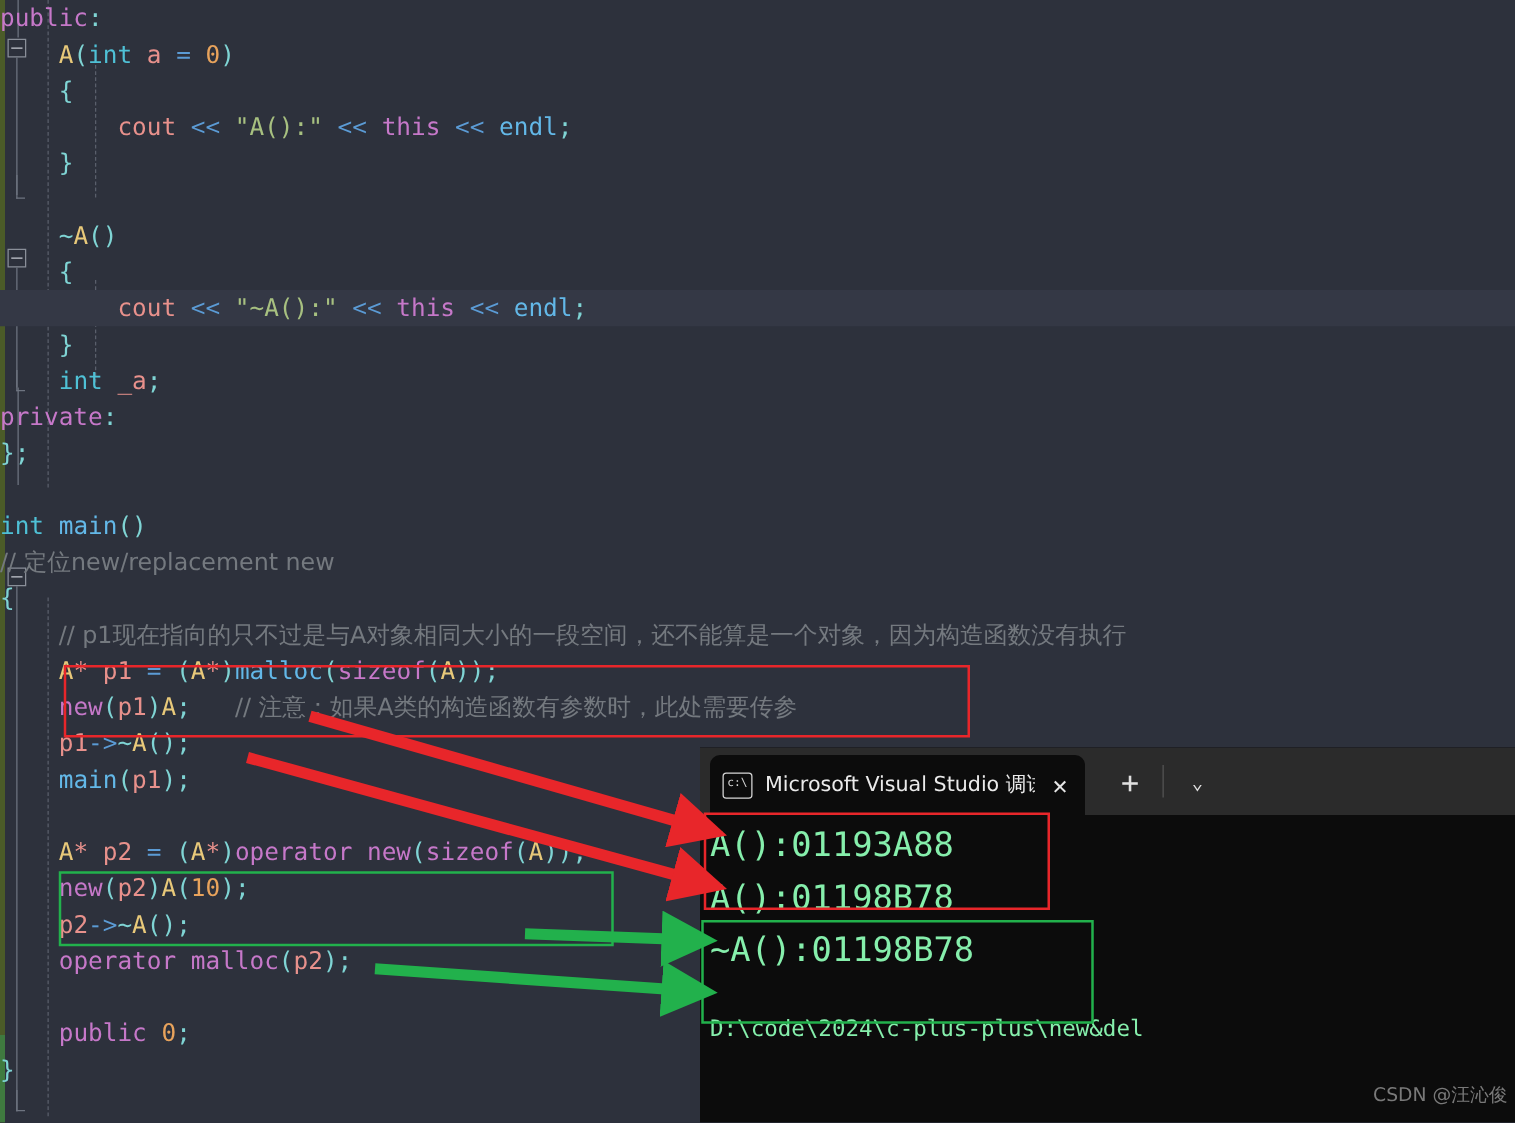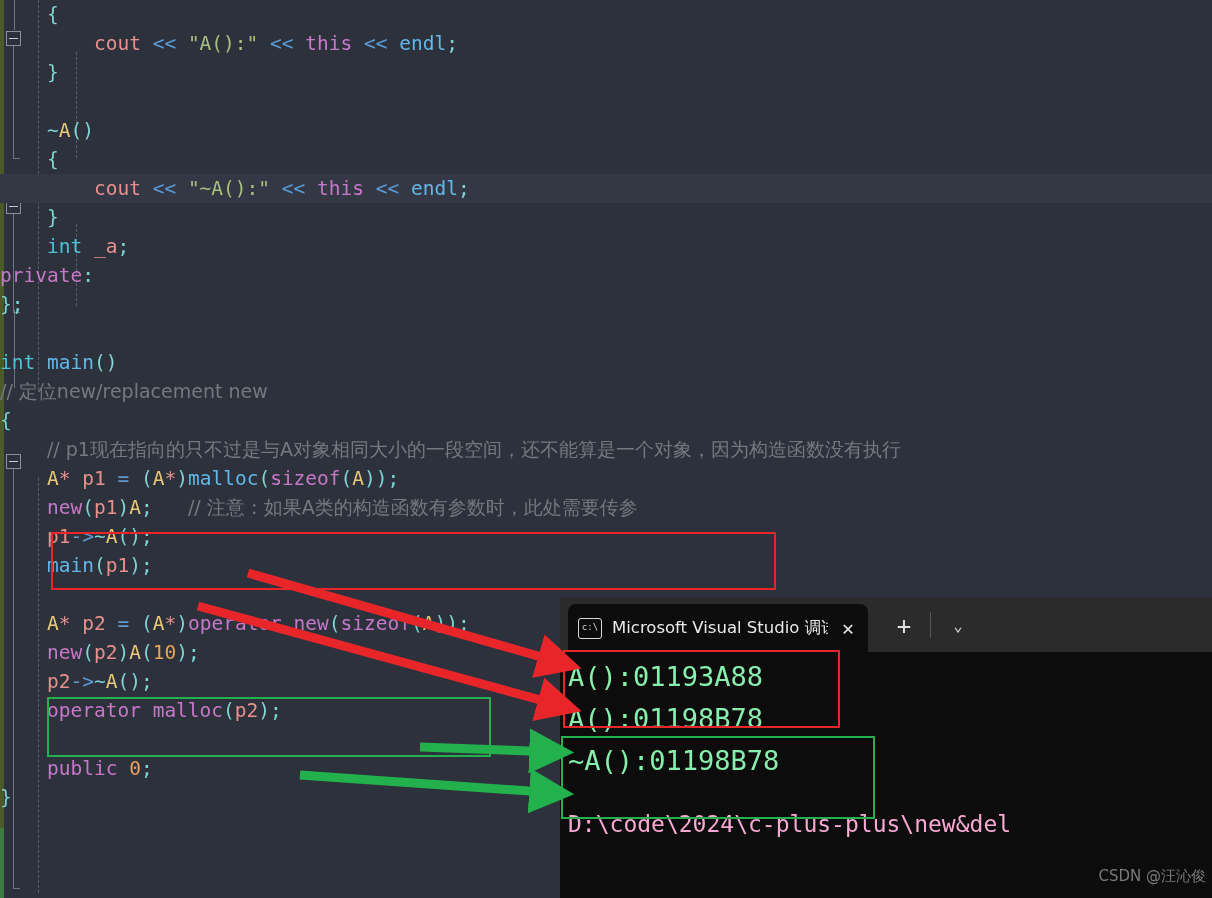--- a/index.html
+++ b/index.html
@@ -89,21 +89,21 @@
         font-size:15px;line-height:32px;text-align:center;}
 
   #term-body{
     position:relative;background:#0c0c0c;height:246px;padding:4px 0 0 8px;box-sizing:border-box;
   }
   .oline{
     color:#86efac;font-size:27px;line-height:42px;white-space:pre;
     font-family:"DejaVu Sans Mono","Liberation Mono",monospace;letter-spacing:0px;
   }
   .pline{
-    color:#f9a8d4;font-size:23px;line-height:40px;white-space:pre;
+    color:#86efac;font-size:18px;line-height:40px;white-space:pre;
     font-family:"DejaVu Sans Mono","Liberation Mono",monospace;
   }
 
   #watermark{
     position:absolute;right:6px;bottom:12px;color:#8d8d8d;font-size:15px;
     font-family:"DejaVu Sans","Liberation Sans",sans-serif;opacity:.85;
   }
 </style>
 </head>
 <body>
@@ -129,20 +129,22 @@
 
     <div class="vline" style="left:14px;top:0px;height:30px;"></div>
     <div class="vline" style="left:14px;top:310px;height:78px;"></div>
 
     <div class="vdash" style="left:38px;top:0px;height:390px;"></div>
     <div class="vdash" style="left:38px;top:478px;height:415px;"></div>
     <div class="vdash" style="left:76px;top:52px;height:106px;"></div>
     <div class="vdash" style="left:76px;top:224px;height:82px;"></div>
 
     <div class="code" id="code-lines">
+        <div class="ln"><span class="kw">public</span><span class="punc">:</span></div>
+        <div class="ln"><span class="ident">    </span><span class="cls">A</span><span class="punc">(</span><span class="type">int</span><span class="ident"> </span><span class="var">a</span><span class="op"> = </span><span class="num">0</span><span class="punc">)</span></div>
         <div class="ln"><span class="punc">    {</span></div>
         <div class="ln"><span class="ident">        </span><span class="var">cout</span><span class="ident"> </span><span class="op">&lt;&lt;</span><span class="ident"> </span><span class="str">"A():"</span><span class="ident"> </span><span class="op">&lt;&lt;</span><span class="ident"> </span><span class="kw">this</span><span class="ident"> </span><span class="op">&lt;&lt;</span><span class="ident"> </span><span class="fn">endl</span><span class="semi">;</span></div>
         <div class="ln"><span class="punc">    }</span></div>
         <div class="ln">&nbsp;</div>
         <div class="ln"><span class="punc">    ~</span><span class="cls">A</span><span class="punc">()</span></div>
         <div class="ln"><span class="punc">    {</span></div>
         <div class="ln hl"><span class="ident">        </span><span class="var">cout</span><span class="ident"> </span><span class="op">&lt;&lt;</span><span class="ident"> </span><span class="str">"~A():"</span><span class="ident"> </span><span class="op">&lt;&lt;</span><span class="ident"> </span><span class="kw">this</span><span class="ident"> </span><span class="op">&lt;&lt;</span><span class="ident"> </span><span class="fn">endl</span><span class="semi">;</span></div>
         <div class="ln"><span class="punc">    }</span></div>
         <div class="ln"><span class="ident">    </span><span class="type">int</span><span class="ident"> </span><span class="var">_a</span><span class="semi">;</span></div>
         <div class="ln"><span class="kw">private</span><span class="punc">:</span></div>

